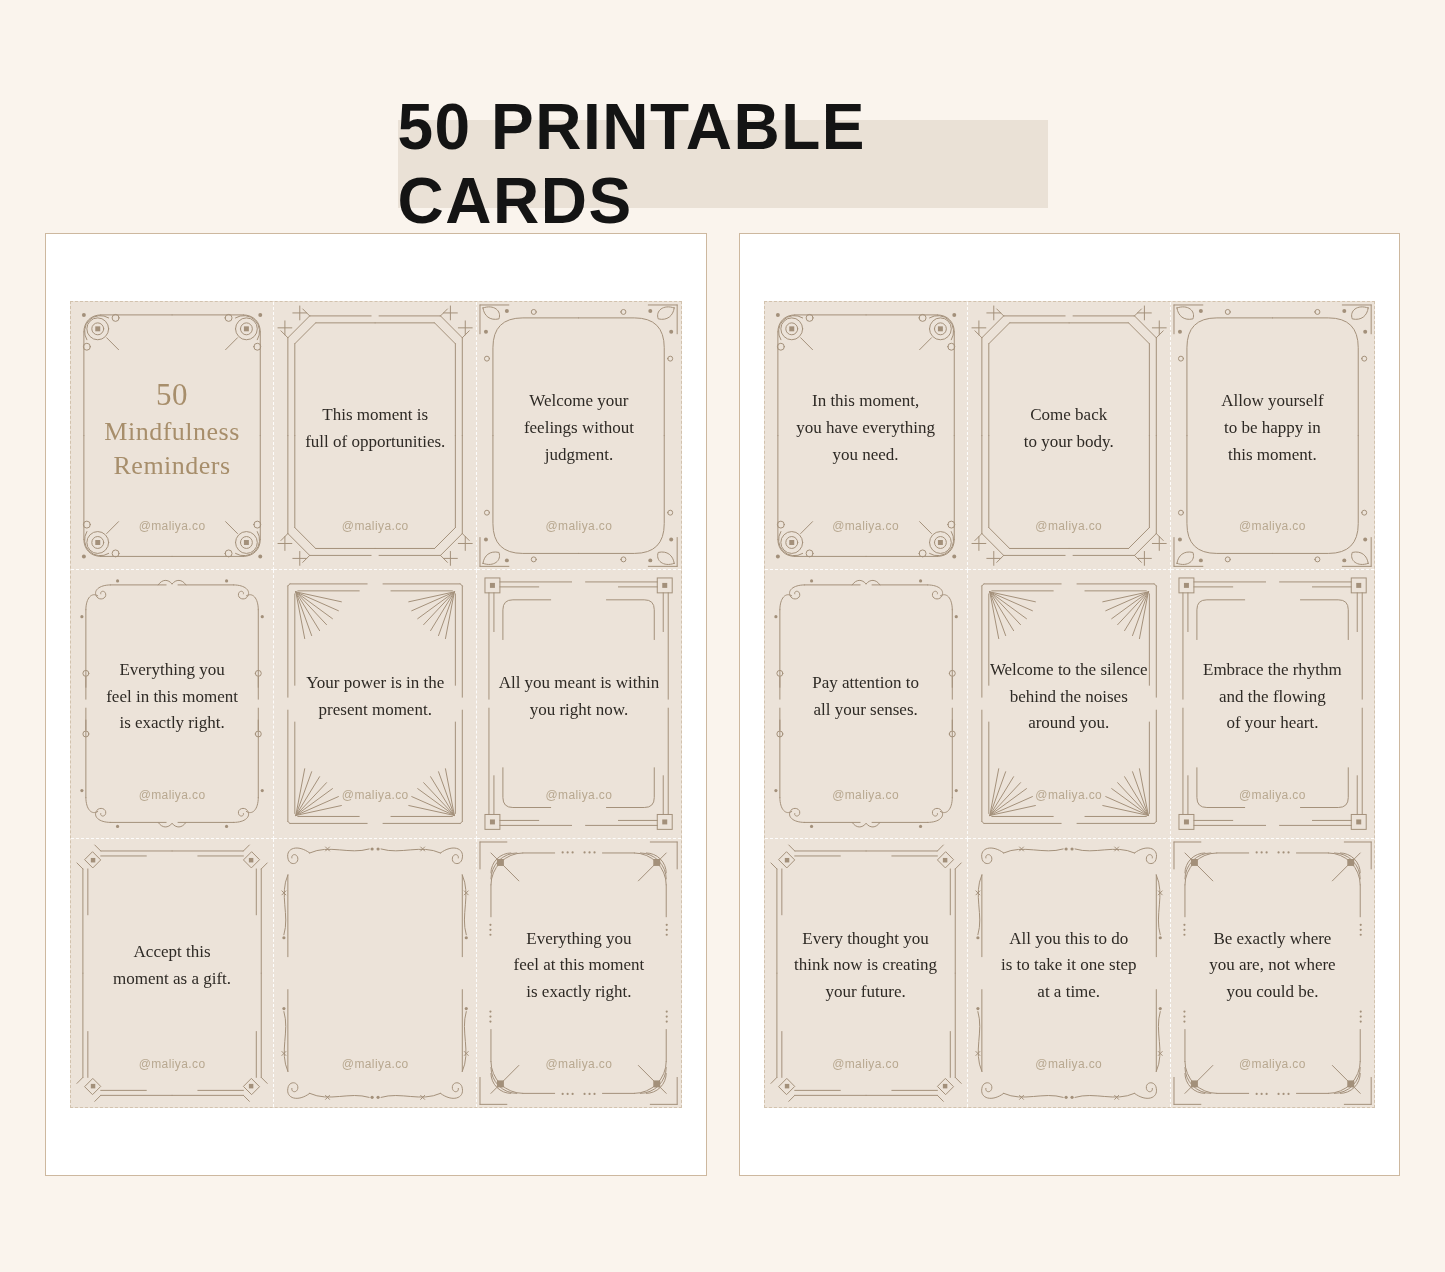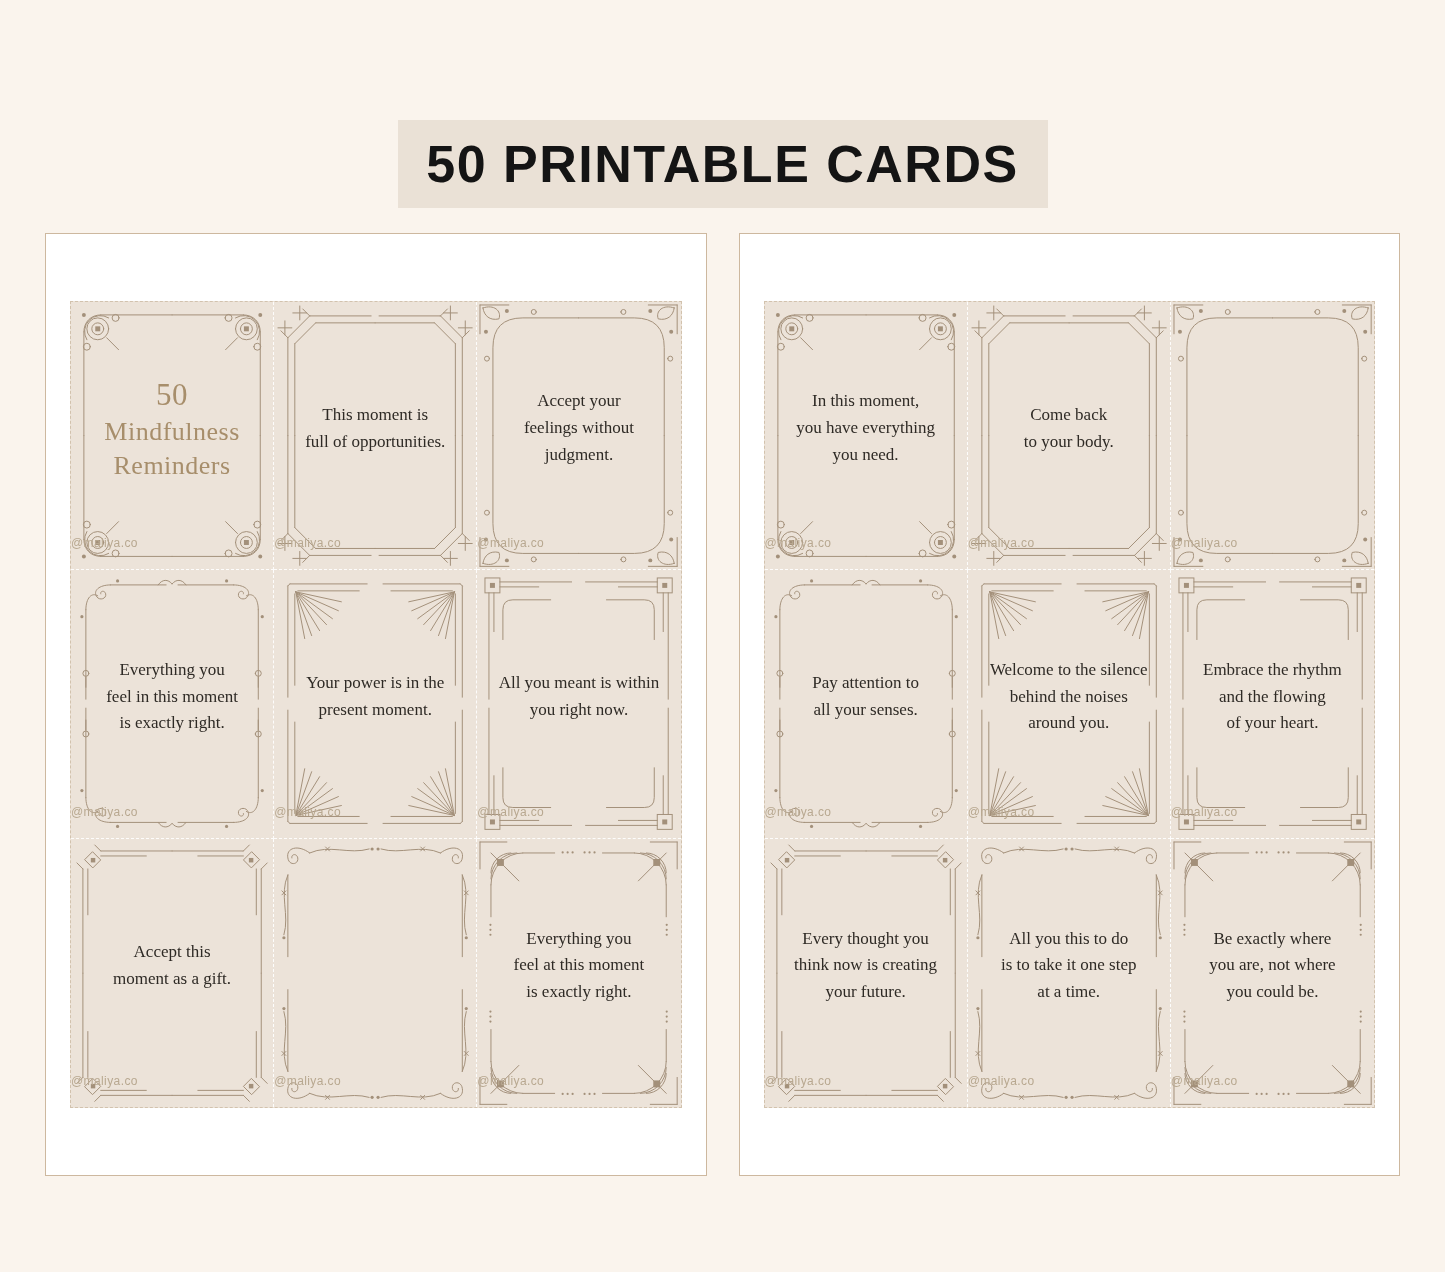--- a/index.html
+++ b/index.html
@@ -8,21 +8,21 @@
     background:var(--bg,#faf4ed);
     font-family:"Liberation Sans", sans-serif;
   }
   .banner{
     width:650px;height:88px;margin:120px auto 0;
     background:var(--banner,#eae1d6);
     display:flex;align-items:center;justify-content:center;
   }
   .banner h1{
     margin:0;font-family:"Liberation Sans",sans-serif;font-weight:800;
-    font-size:52px;letter-spacing:1.5px;color:#141414;
+    font-size:64px;letter-spacing:1.5px;color:#141414;
   }
   .pages{display:flex;gap:32px;padding:25px 45px 0;box-sizing:border-box;}
   .page{
     flex:1;height:943px;box-sizing:border-box;background:#fff;
     border:1px solid var(--pageborder,#cdb89f);
     padding:67px 24px;
   }
   .sheet{
     width:100%;height:100%;box-sizing:border-box;
     background:var(--sheet,#ece3d9);
@@ -45,21 +45,21 @@
     display:flex;flex-direction:column;align-items:center;justify-content:center;
     text-align:center;
     font-family:"Liberation Serif", serif;
     font-size:17px;line-height:1.58;color:var(--quote,#2e2a25);
   }
   .cover .content span{
     font-size:26px;line-height:1.3;color:var(--cover,#a78e6b);letter-spacing:.5px;
   }
   .cover .content span.ln0{font-size:31px;}
   .handle{
-    position:absolute;left:0;right:0;bottom:19px;text-align:left;
+    position:absolute;left:0;right:0;bottom:36px;text-align:center;
     font-family:"Liberation Sans",sans-serif;font-size:12px;
     color:var(--handle,#b8a890);letter-spacing:.4px;
   }
 </style>
 </head>
 <body>
 
 <div class="canvas">
   <div class="banner">
     <h1>50 PRINTABLE CARDS</h1>
@@ -193,21 +193,21 @@
     <path d="M3 3 H32 M3 3 V32"></path>
     <path d="M6 6 C17 2 25 9 22 17 C13 19 7 14 6 6 Z"></path>
     <circle cx="30" cy="9" r="2" class="f"></circle>
                   <circle cx="9" cy="30" r="2" class="f"></circle>
     <circle cx="57" cy="10" r="2.5"></circle>
                   <circle cx="10" cy="57" r="2.5"></circle>
                 </g>
   </svg>
             </div>
             <div class="content">
-              <span class="ln0">Accept your</span>
+              <span class="ln0">Welcome your</span>
               <span class="ln1">feelings without</span>
               <span class="ln2">judgment.</span>
             </div>
             <div class="handle">@maliya.co</div>
           </div>
           <div class="cell">
             <div class="frame">
               <svg viewBox="0 0 204 269" preserveAspectRatio="none" xmlns="http://www.w3.org/2000/svg">
     <g>
                   <path d="M40 15 H96 M15 40 V130"></path>
@@ -603,20 +603,25 @@
                   <path d="M102 16 H46 Q16 16 16 46 V134.5"></path>
     <path d="M3 3 H32 M3 3 V32"></path>
     <path d="M6 6 C17 2 25 9 22 17 C13 19 7 14 6 6 Z"></path>
     <circle cx="30" cy="9" r="2" class="f"></circle>
                   <circle cx="9" cy="30" r="2" class="f"></circle>
     <circle cx="57" cy="10" r="2.5"></circle>
                   <circle cx="10" cy="57" r="2.5"></circle>
                 </g>
   </svg>
             </div>
+            <div class="content">
+              <span class="ln0">Allow yourself</span>
+              <span class="ln1">to be happy in</span>
+              <span class="ln2">this moment.</span>
+            </div>
             <div class="handle">@maliya.co</div>
           </div>
           <div class="cell">
             <div class="frame">
               <svg viewBox="0 0 204 269" preserveAspectRatio="none" xmlns="http://www.w3.org/2000/svg">
     <g>
                   <path d="M40 15 H96 M15 40 V130"></path>
     <path d="M40 15 C28 15 22 21 26 27 C29 31 36 29 35 24 C34 20 29 21 30 24"></path>
     <path d="M15 40 C15 28 21 22 27 26"></path>
     <circle cx="47" cy="11" r="1.6" class="f"></circle>

